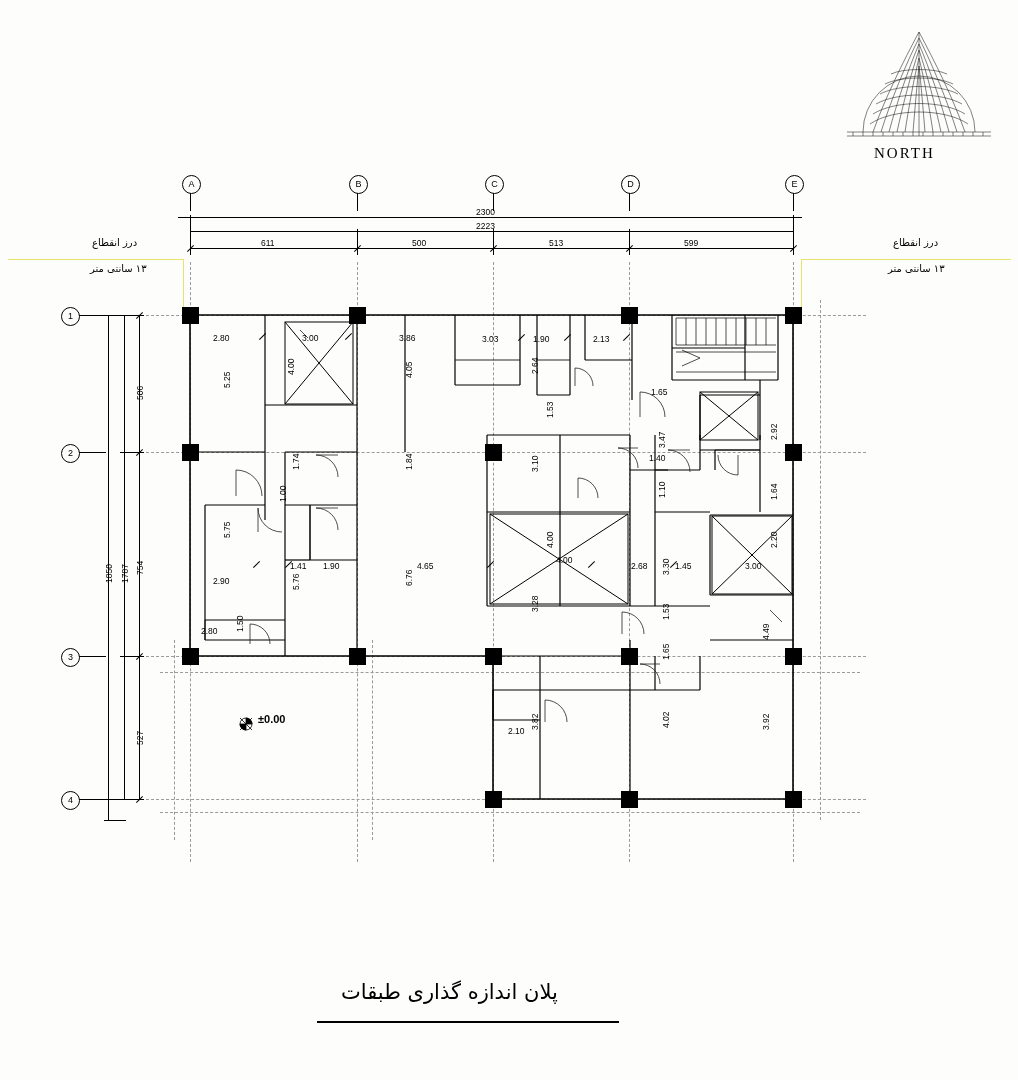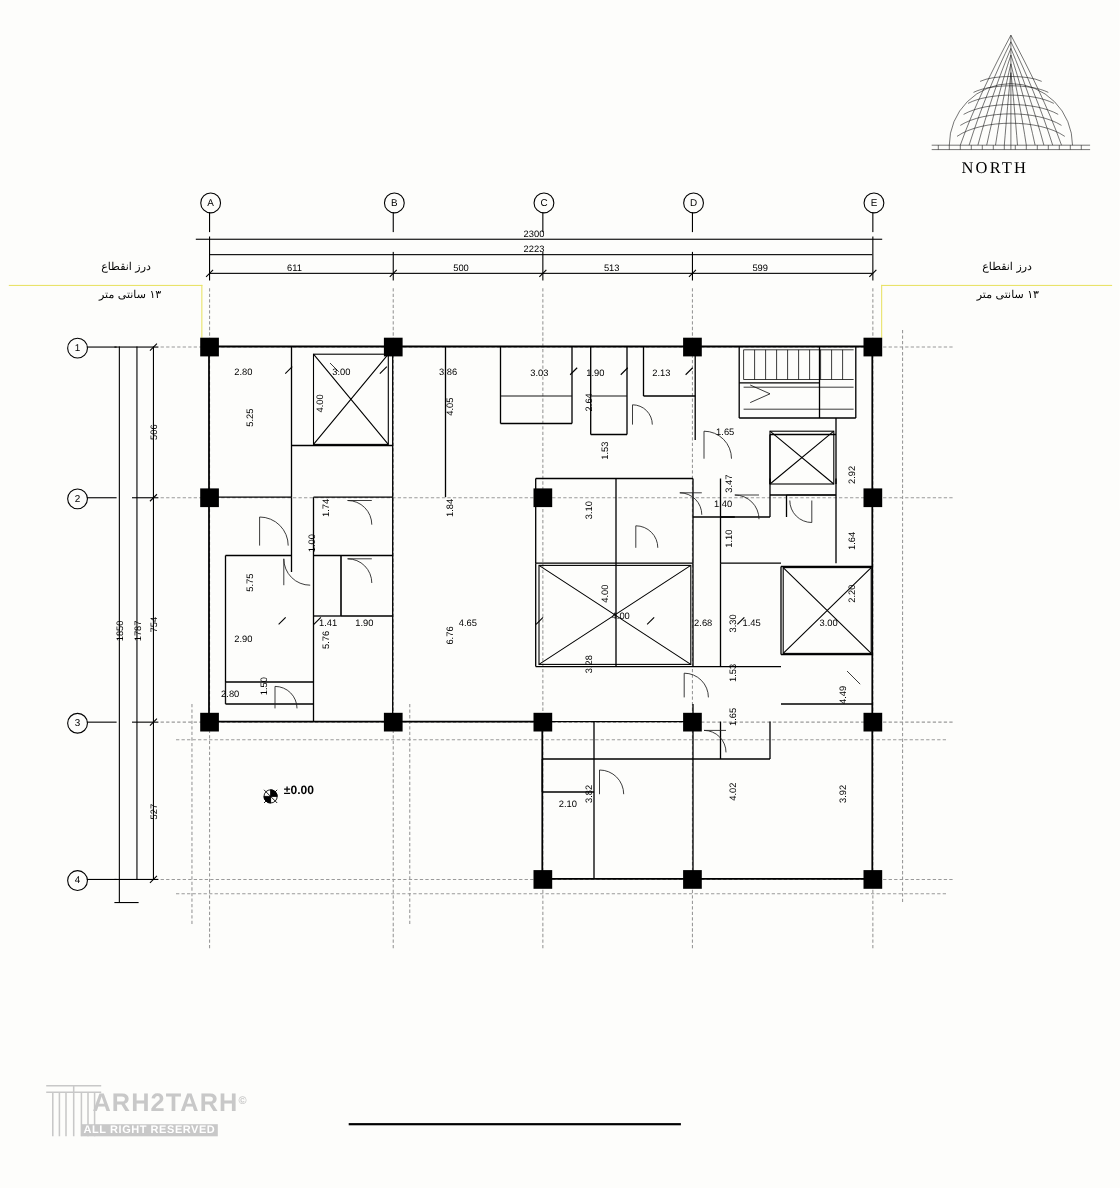--- a/index.html
+++ b/index.html
@@ -479,34 +479,18 @@
   <div class="tick" style="left:348px; top:332px;"></div>
   <div class="tick" style="left:521px; top:333px;"></div>
   <div class="tick" style="left:567px; top:333px;"></div>
   <div class="tick" style="left:626px; top:333px;"></div>
   <div class="tick" style="left:256px; top:560px;"></div>
   <div class="tick" style="left:288px; top:560px;"></div>
   <div class="tick" style="left:490px; top:560px;"></div>
   <div class="tick" style="left:591px; top:560px;"></div>
   <div class="tick" style="left:673px; top:560px;"></div>
 
+  <div id="title" style="left:341px; top:980px;">پلان اندازه گذاری طبقات</div>
   <div id="title-rule" style="left:317px; top:1021px; width:302px;"></div>
   <div id="scale" style="left:317px; top:1040px;">Sc.  1:100</div>
 
-  <div id="watermark" style="left:36px; top:975px; width:240px; height:80px;">
-    <svg width="62" height="62" viewBox="0 0 62 62" style="position:absolute; left:0; top:0;">
-      <g stroke="#c8c8c8" fill="none" stroke-width="1.4">
-        <path d="M6 12 L56 12"></path>
-        <path d="M6 18 L56 18"></path>
-        <path d="M12 18 L12 58 M18 18 L18 58 M24 18 L24 58"></path>
-        <path d="M31 12 L31 58"></path>
-        <path d="M38 18 L38 58 M44 18 L44 58 M50 18 L50 58"></path>
-      </g>
-    </svg>
-    <div style="position:absolute; left:48px; top:14px;">
-      <span id="wm-main">ARH2TARH</span><span id="wm-c">©</span>
-    </div>
-    <div style="position:absolute; left:38px; top:42px;">
-      <span id="wm-sub">ALL RIGHT RESERVED</span>
-    </div>
-  </div>
 
 </div>
 
 </body></html>

